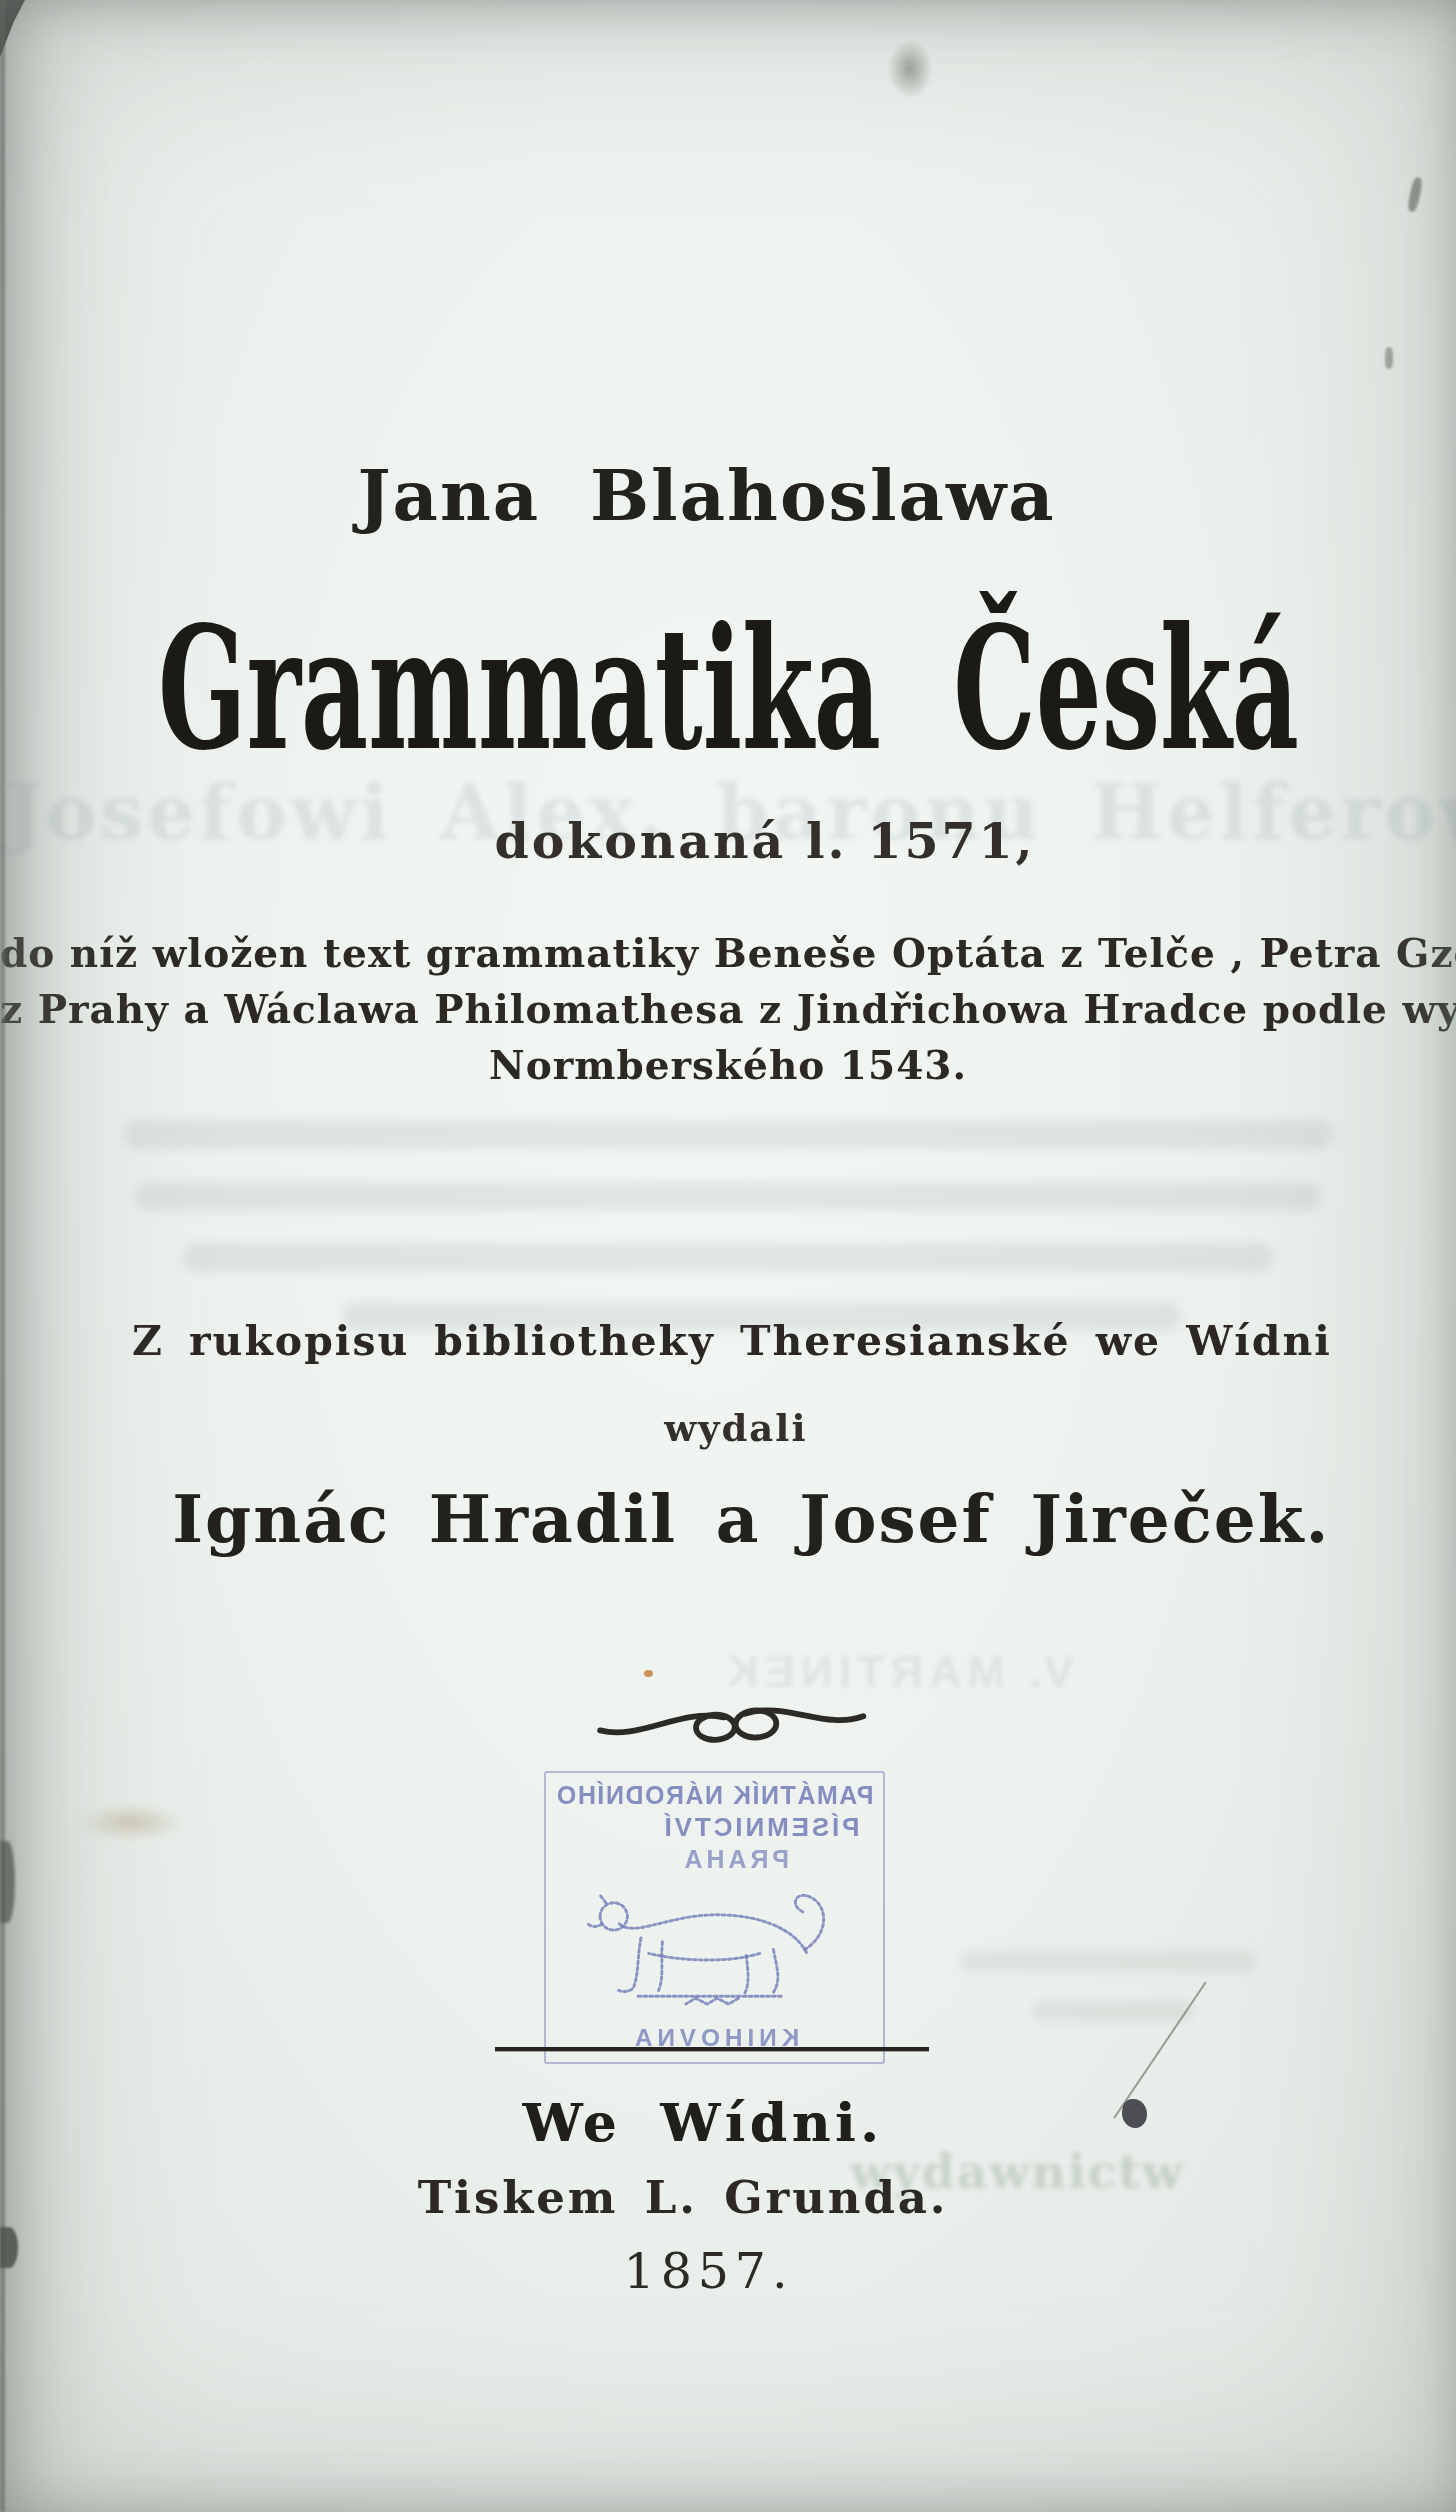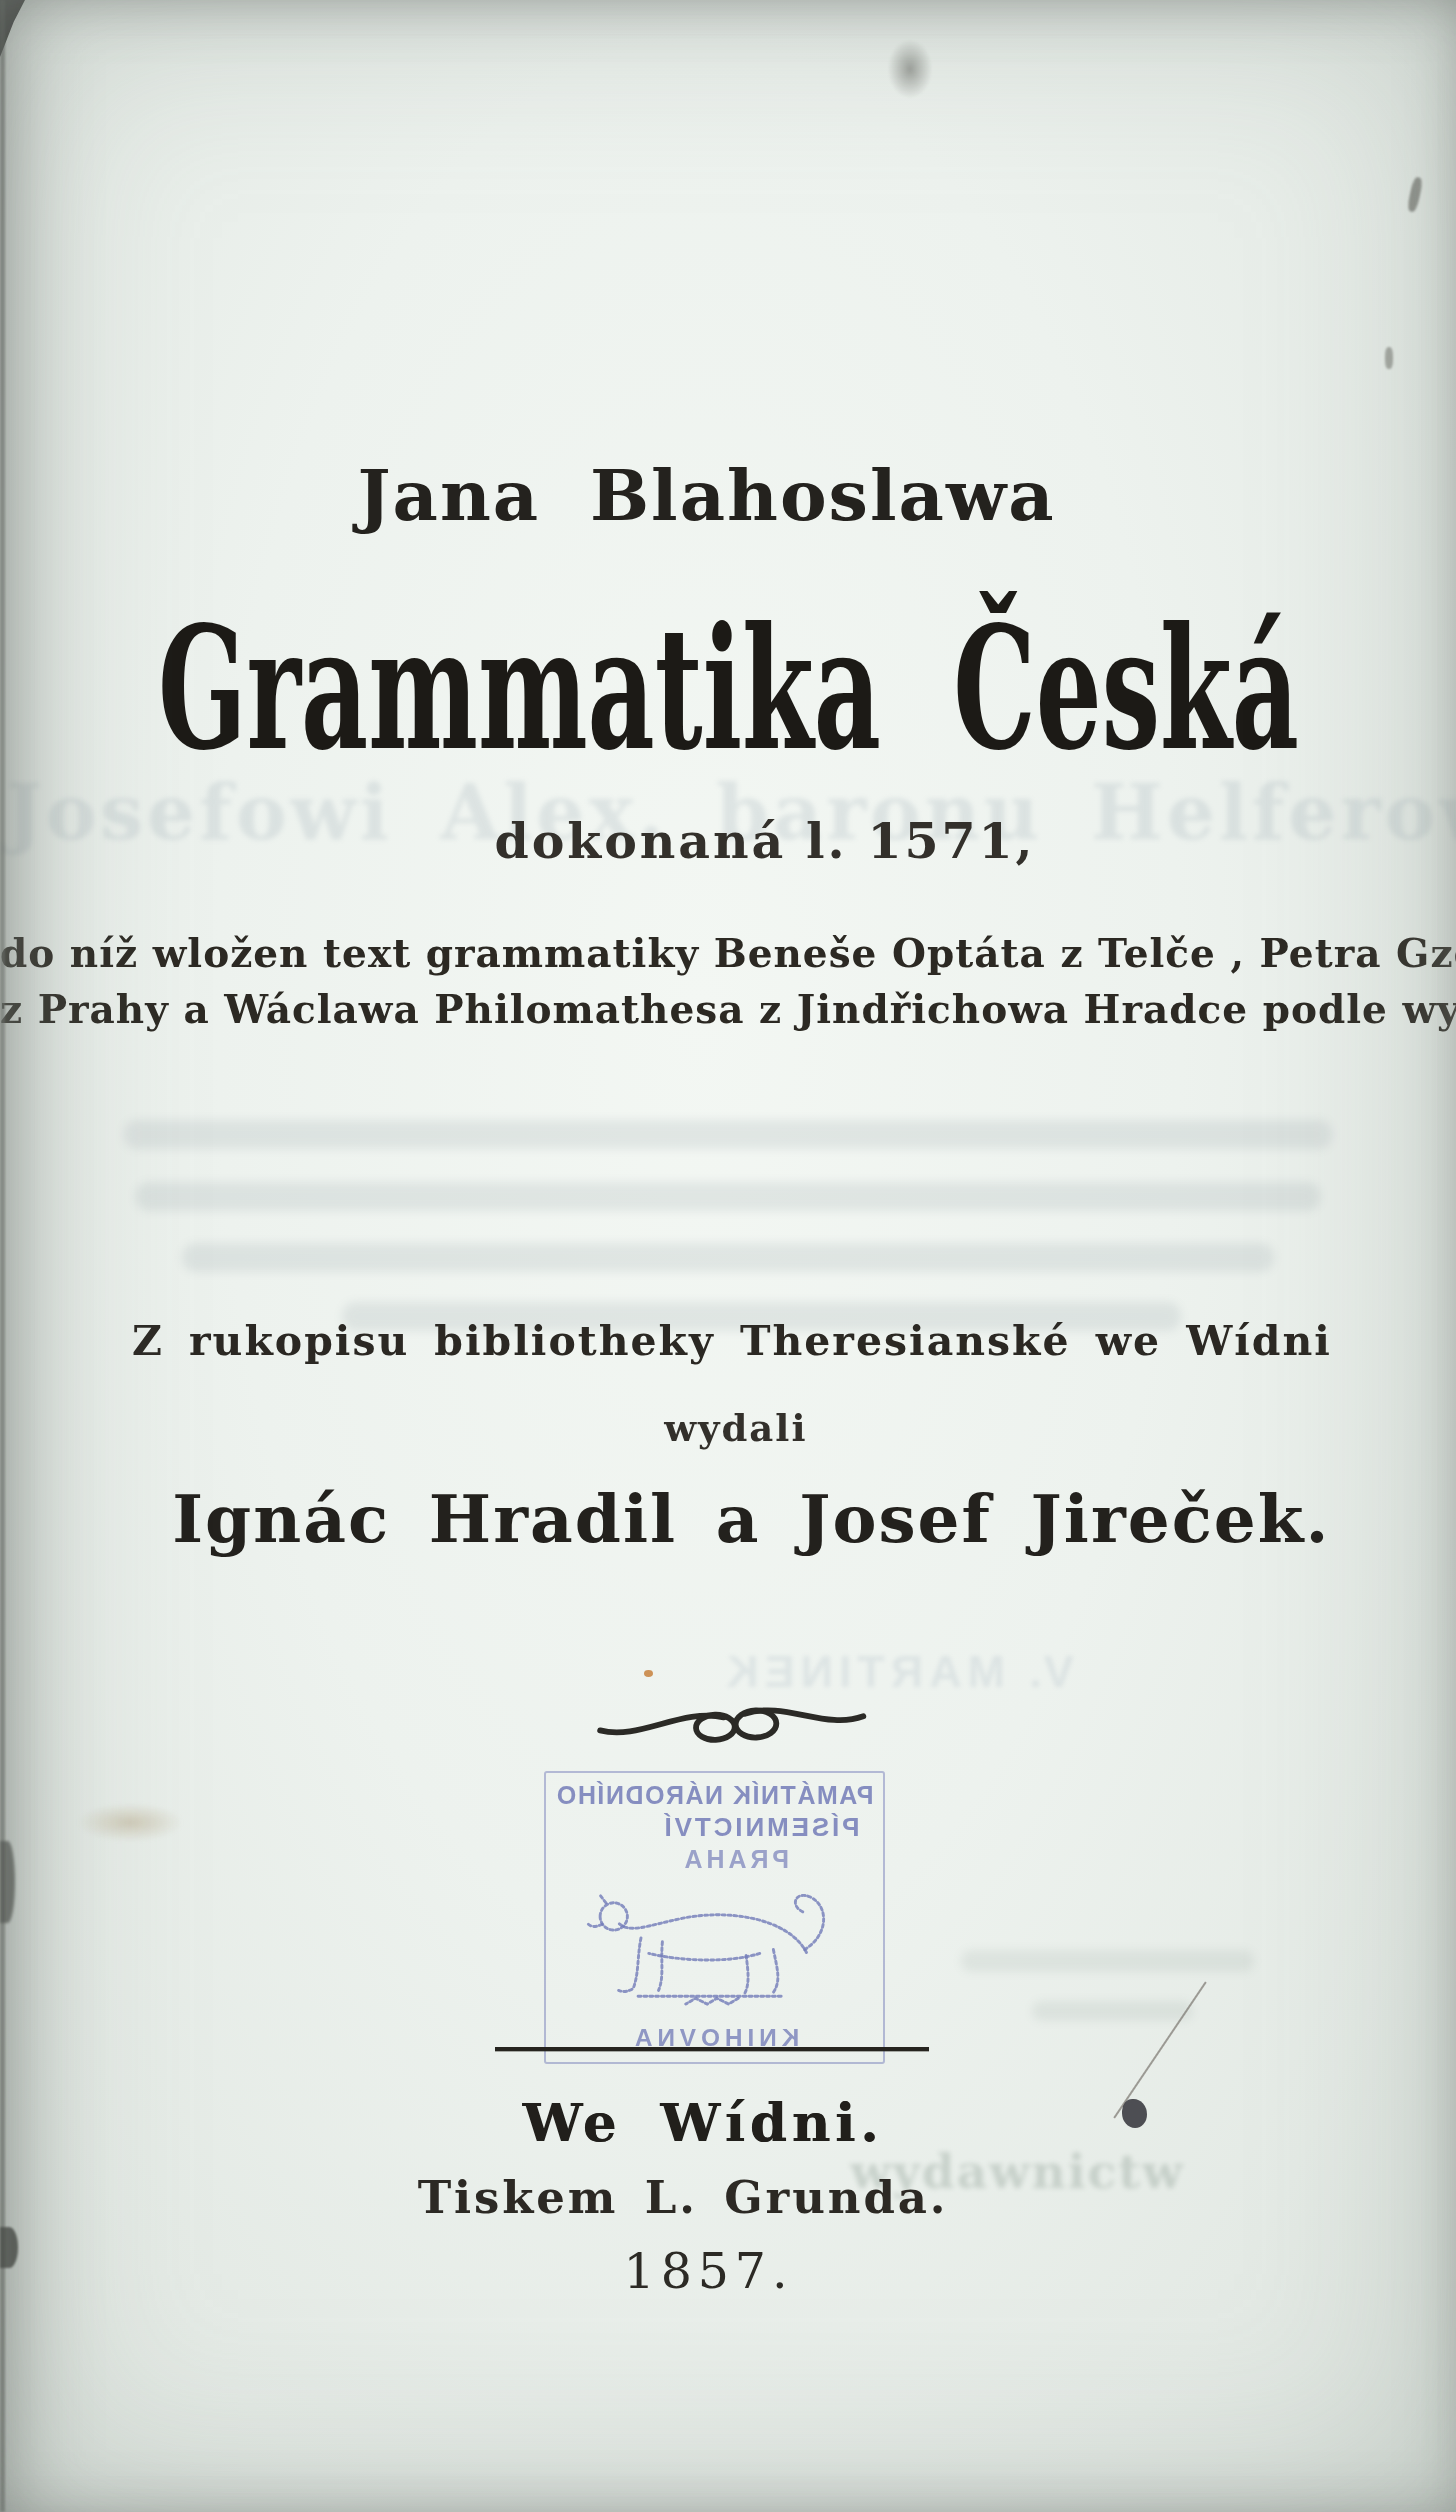--- a/index.html
+++ b/index.html
@@ -121,20 +121,21 @@
 
   <svg class="abs title-svg" width="1456" height="244" viewBox="0 0 1493 250">
     <text x="747" y="215" text-anchor="middle" textLength="1170" lengthAdjust="spacingAndGlyphs">Grammatika Česká</text>
   </svg>
 
   <div class="abs ctr completion">dokonaná l. 1571,</div>
 
   <div class="abs ctr note-block">
     <div>do níž wložen text grammatiky Beneše Optáta z Telče , Petra Gzella</div>
     <div>z Prahy a Wáclawa Philomathesa z Jindřichowa Hradce podle wydání</div>
+    <div>Normberského 1543.</div>
   </div>
 
   <div class="abs ctr source-line">Z rukopisu bibliotheky Theresianské we Wídni</div>
   <div class="abs ctr wydali-line">wydali</div>
   <div class="abs ctr editors-line">Ignác Hradil a Josef Jireček.</div>
 
   <svg class="abs flourish" width="283" height="62" viewBox="0 0 290 64">
     <path class="flourish-stroke" d="M8 40 C48 52 92 20 136 31"></path>
     <ellipse class="flourish-stroke" cx="127" cy="41" rx="20" ry="13"></ellipse>
     <ellipse class="flourish-stroke" cx="169" cy="39" rx="21" ry="14"></ellipse>

